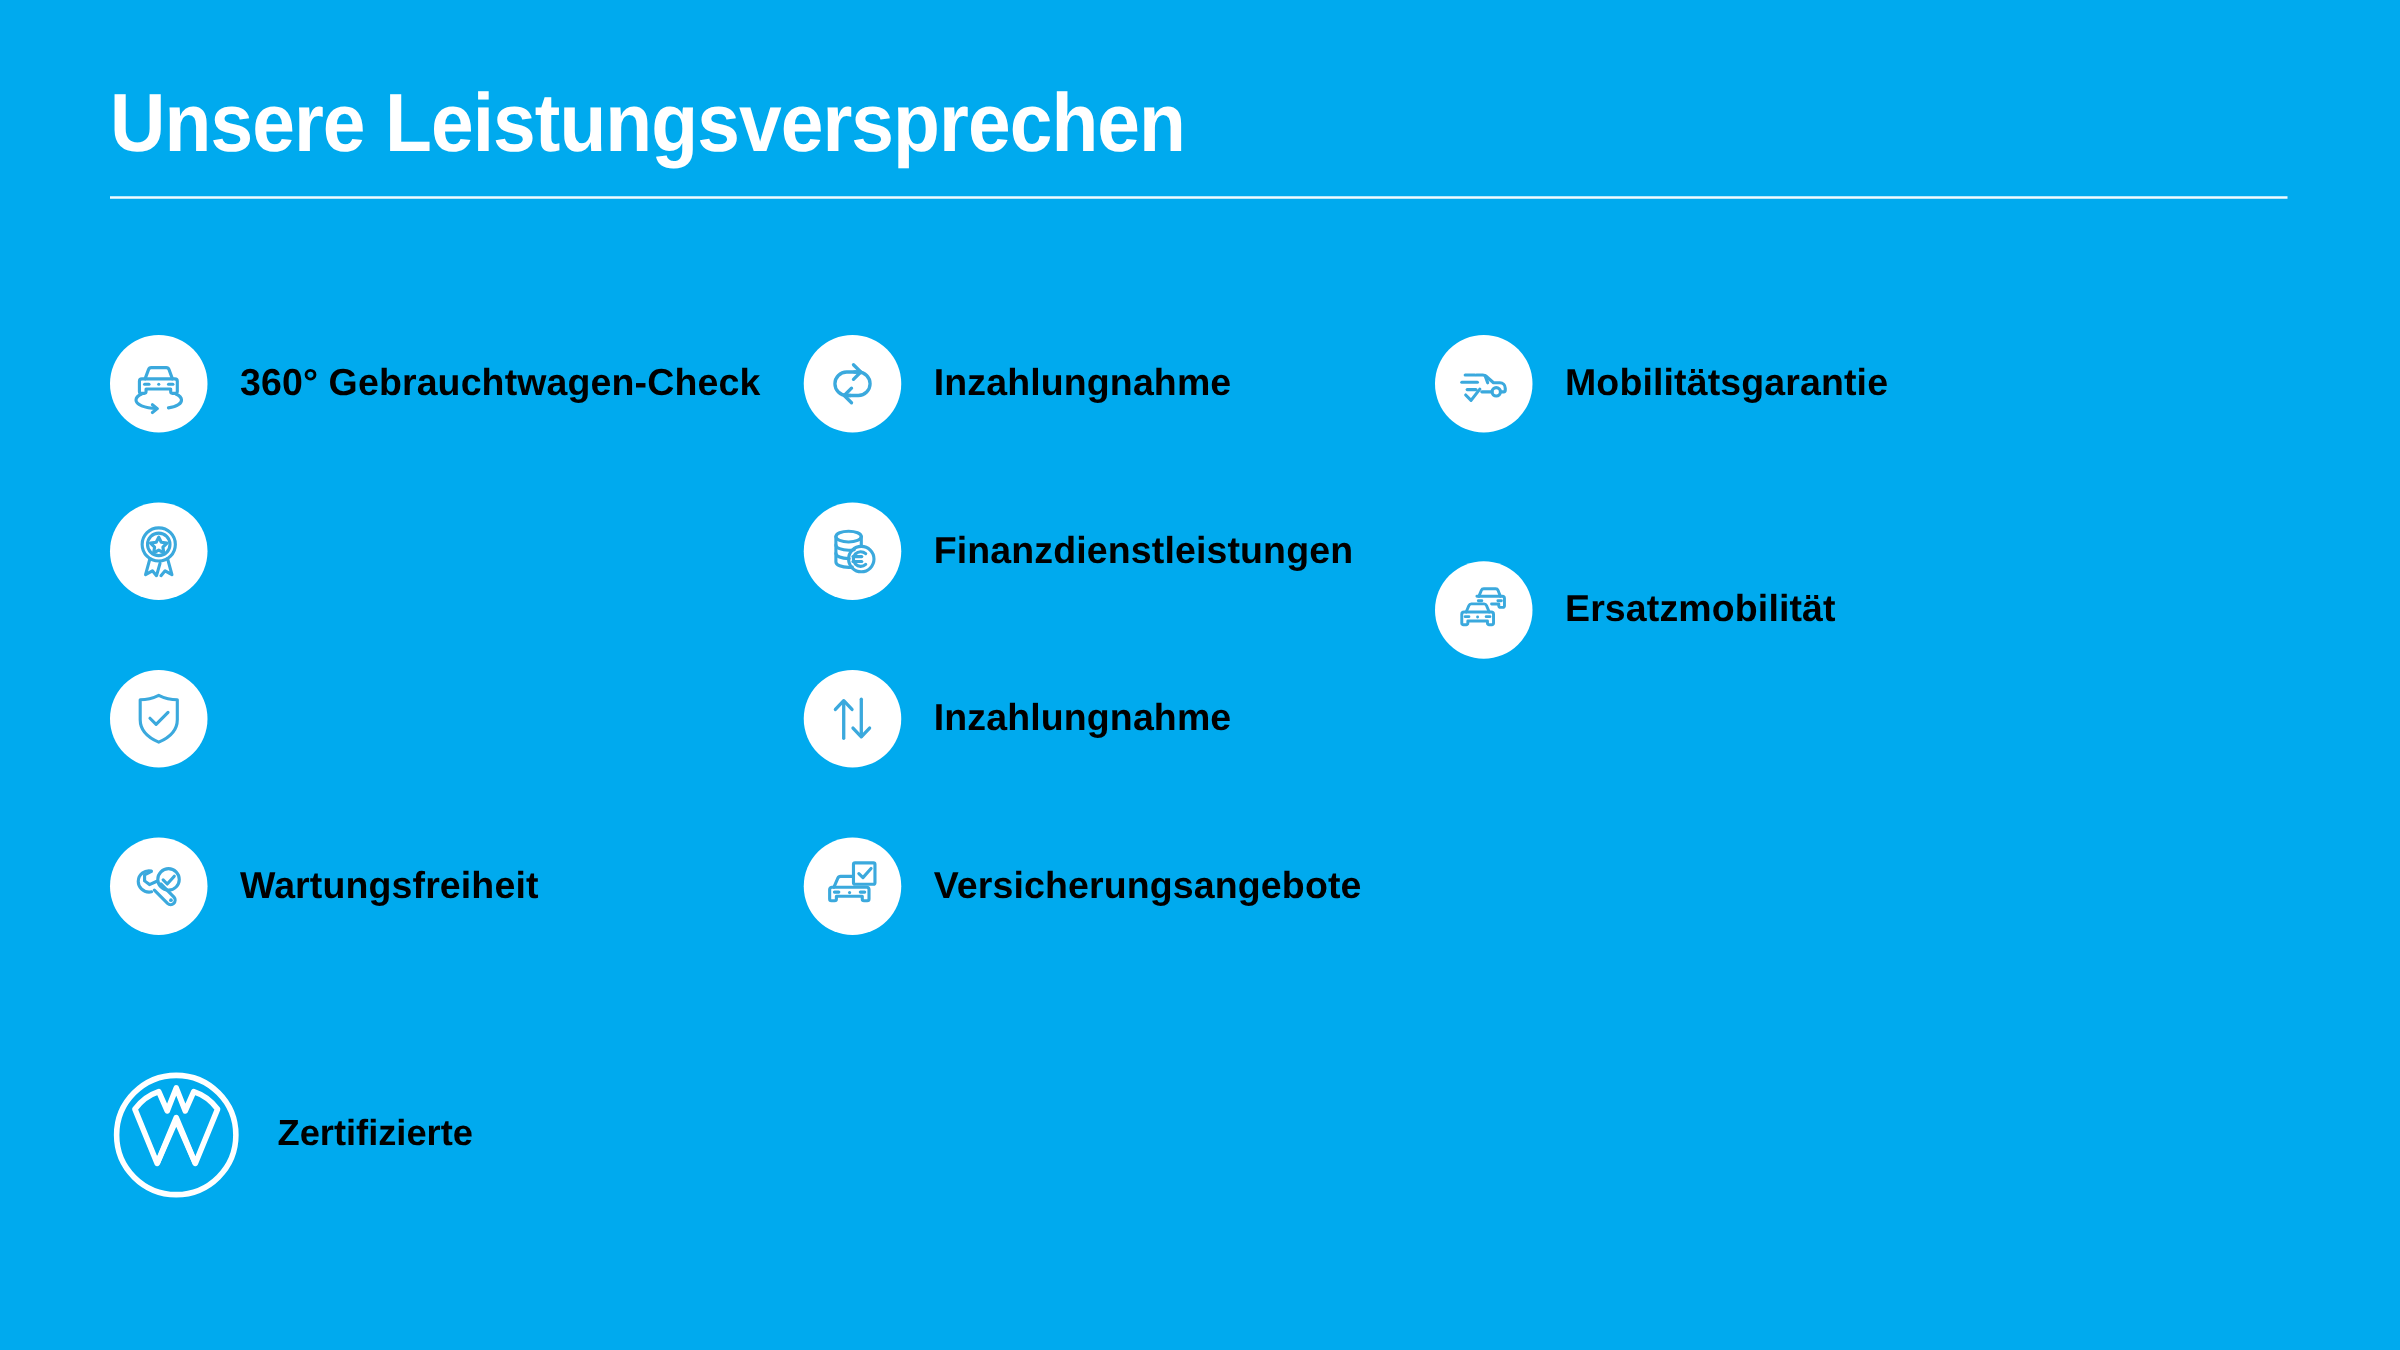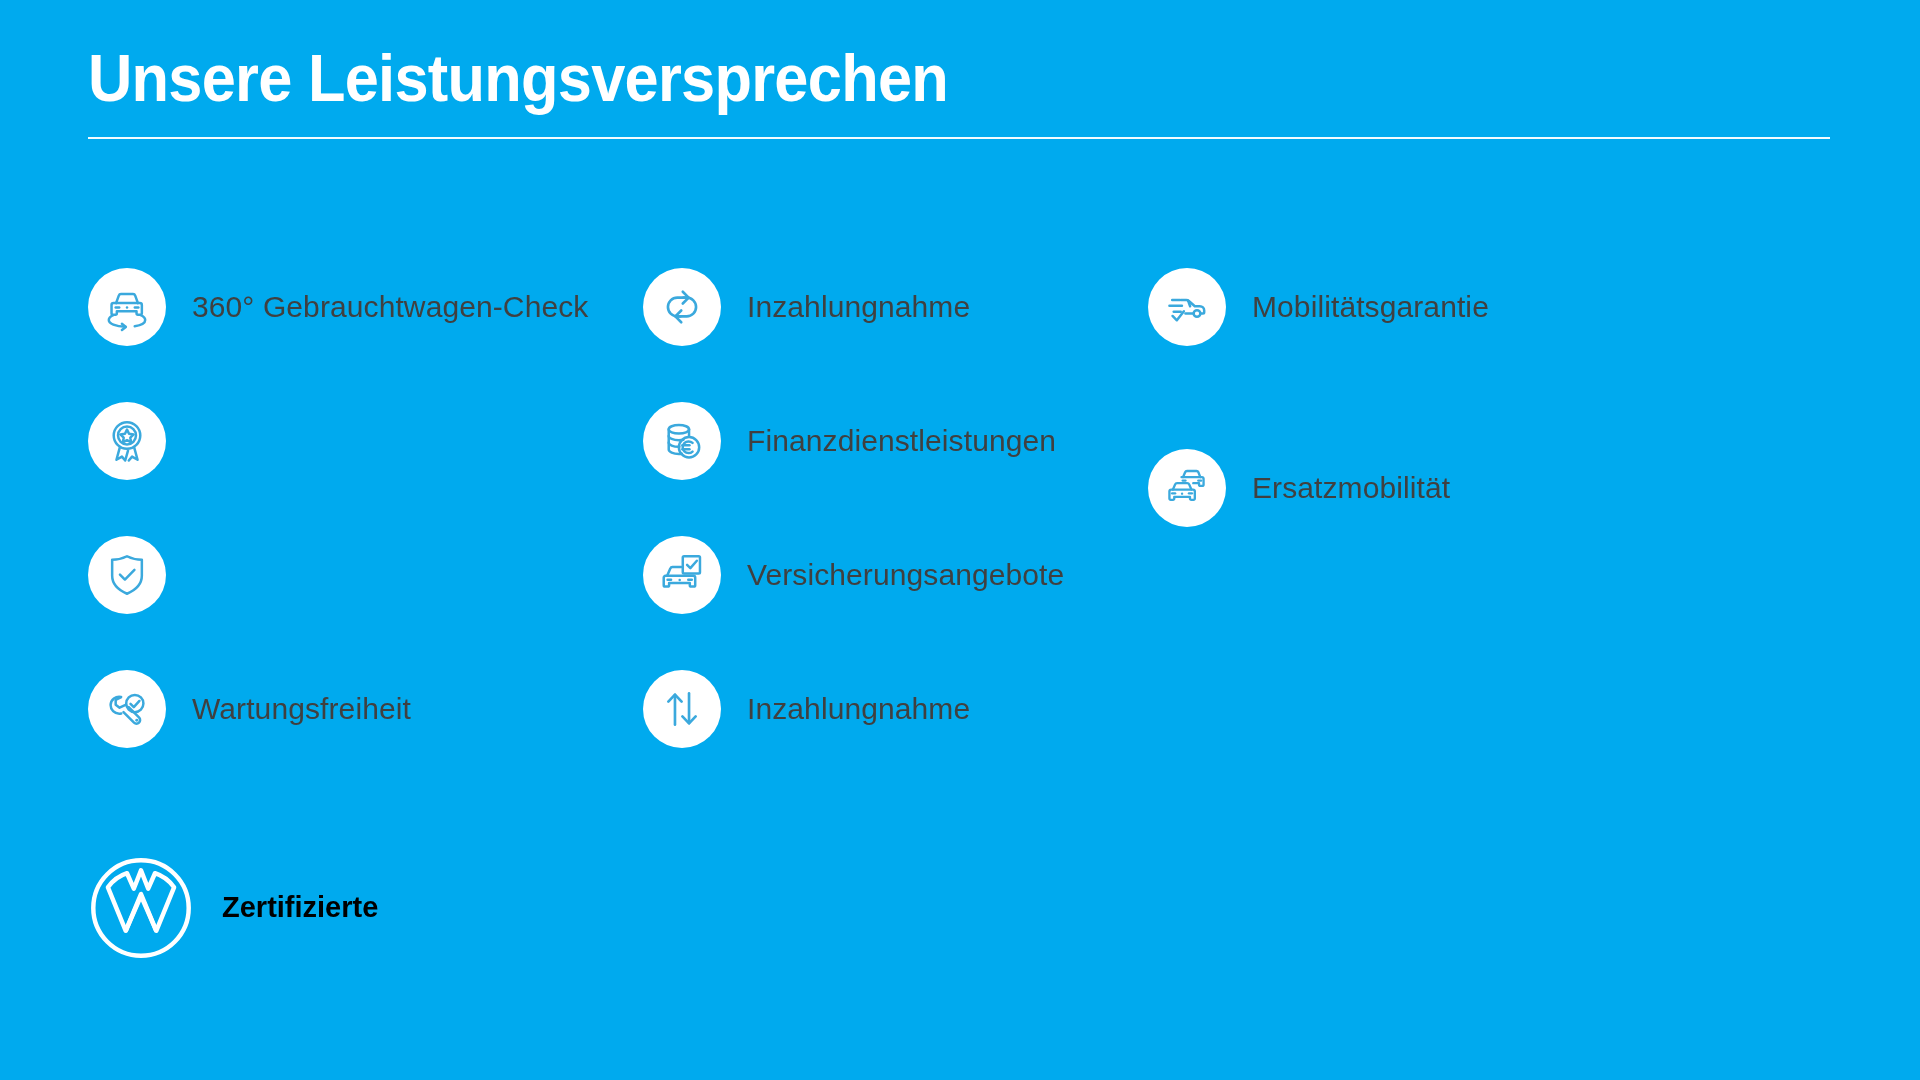--- a/index.html
+++ b/index.html
@@ -20,21 +20,21 @@
     width: 1920px;
     height: 1080px;
     background: #00AAEE;
     box-sizing: border-box;
   }
 
   
   .header {
     position: absolute;
     left: 88px;
-    top: 44px;
+    top: 64px;
     width: 1742px;
   }
   .page-title {
     color: #FFFFFF;
     font-size: 66px;
     font-weight: 700;
     letter-spacing: -0.8px;
     line-height: 1.05;
     margin: 0;
     white-space: nowrap;
@@ -89,23 +89,23 @@
     align-items: center;
     justify-content: center;
   }
   .badge svg {
     display: block;
     width: 50px;
     height: 50px;
   }
   .promise-label {
     margin-left: 26px;
-    color: #404040;
+    color: #000000;
     font-size: 30px;
-    font-weight: 400;
+    font-weight: 700;
     line-height: 1.15;
     white-space: nowrap;
     letter-spacing: 0.1px;
   }
 
   
   .brand {
     position: absolute;
     left: 88px;
     top: 855px;
@@ -222,43 +222,43 @@
               <path d="M45.5 34.5 a7.5 7.5 0 1 0 0 11"></path>
               <path d="M32.5 37.5 h9"></path>
               <path d="M32.5 42.5 h9"></path>
             </svg>
           </span>
           <span class="promise-label">Finanzdienstleistungen</span>
         </div>
 
         <div class="promise">
           <span class="badge">
+            <svg viewBox="0 0 64 64" fill="none" stroke="#3BA9DD" stroke-width="3.4" stroke-linecap="round" stroke-linejoin="round">
+              <path d="M23 52 V14"></path>
+              <path d="M14.5 22.5 L23 13.5 L31.5 22.5"></path>
+              <path d="M41 12 V50"></path>
+              <path d="M32.5 41.5 L41 50.5 L49.5 41.5"></path>
+            </svg>
+          </span>
+          <span class="promise-label">Inzahlungnahme</span>
+        </div>
+
+        <div class="promise">
+          <span class="badge">
             <svg viewBox="0 0 64 64" fill="none" stroke="#3BA9DD" stroke-width="3.2" stroke-linecap="round" stroke-linejoin="round">
               <rect x="33" y="8" width="22" height="22" rx="1.6"></rect>
               <path d="M38.5 19 l4.2 4.2 l8.3-9.4"></path>
               <path d="M13 33 l4-9.2 a3 3 0 0 1 2.8-1.9 H31"></path>
               <path d="M10.5 33 h36 a2.4 2.4 0 0 1 2.4 2.4 V45 a1.8 1.8 0 0 1-1.8 1.8 h-3.3 a1.8 1.8 0 0 1-1.8-1.8 v-2.7 H15.5 V45 a1.8 1.8 0 0 1-1.8 1.8 h-3.3 A1.8 1.8 0 0 1 8.6 45 V35.4 A2.4 2.4 0 0 1 11 33 z"></path>
               <path d="M13.5 38 h4.5"></path>
               <path d="M40 38 h4.5"></path>
               <circle cx="29" cy="38.5" r="1.6" fill="#3BA9DD" stroke="none"></circle>
             </svg>
           </span>
           <span class="promise-label">Versicherungsangebote</span>
-        </div>
-
-        <div class="promise">
-          <span class="badge">
-            <svg viewBox="0 0 64 64" fill="none" stroke="#3BA9DD" stroke-width="3.4" stroke-linecap="round" stroke-linejoin="round">
-              <path d="M23 52 V14"></path>
-              <path d="M14.5 22.5 L23 13.5 L31.5 22.5"></path>
-              <path d="M41 12 V50"></path>
-              <path d="M32.5 41.5 L41 50.5 L49.5 41.5"></path>
-            </svg>
-          </span>
-          <span class="promise-label">Inzahlungnahme</span>
         </div>
 
       </div>
 
       <div class="col col-3">
 
         <div class="promise">
           <span class="badge">
             <svg viewBox="0 0 64 64" fill="none" stroke="#3BA9DD" stroke-width="3.2" stroke-linecap="round" stroke-linejoin="round">
               <path d="M24.5 23 h6.5 a5 5 0 0 1 3.4 1.3 L42 31 h6.5 a5.5 5.5 0 0 1 5.5 5.5 v2.2 a1.6 1.6 0 0 1-1.6 1.6 H49"></path>

